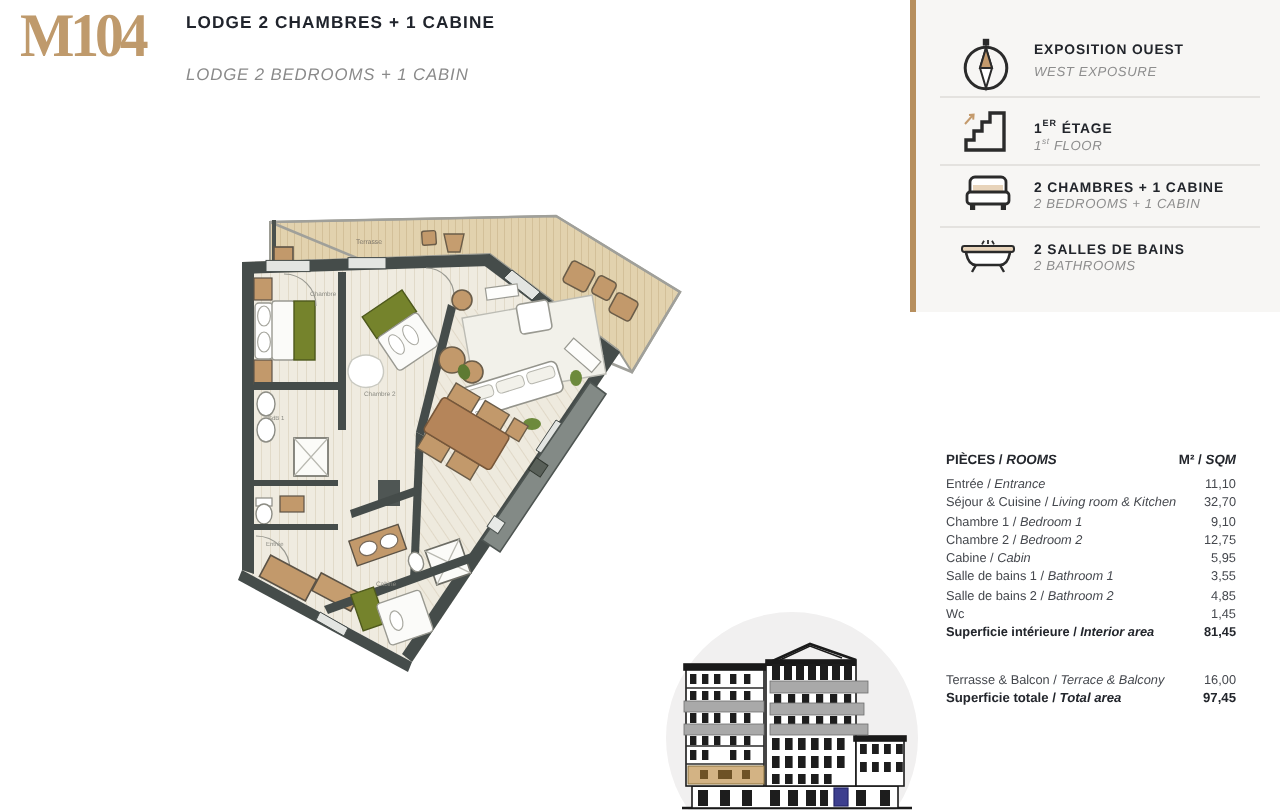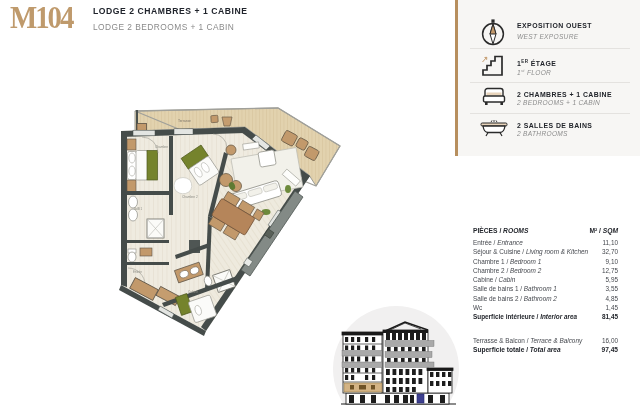--- a/index.html
+++ b/index.html
@@ -6,21 +6,21 @@
   body{width:640px;height:405px;background:#ffffff;font-family:"Liberation Sans",sans-serif;overflow:hidden;position:relative;}
   .abs{position:absolute;}
 </style>
 </head>
 <body>
 
 <div class="abs" style="left:10px;top:4.5px;color:#bf9a6c;font-family:'Liberation Serif',serif;font-weight:bold;font-size:31px;letter-spacing:-2.2px;transform:scaleX(0.93);transform-origin:left top;line-height:26px;">M104</div>
 
 <div class="abs" style="left:93px;top:6px;color:#20242c;font-weight:bold;font-size:8.6px;letter-spacing:0.55px;">LODGE 2 CHAMBRES + 1 CABINE</div>
 
-<div class="abs" style="left:93px;top:22px;color:#8a8a8a;font-size:8.4px;letter-spacing:0.45px;">LODGE 2 BEDROOMS + 1 CABIN</div>
+<div class="abs" style="left:93px;top:32px;color:#8a8a8a;font-style:italic;font-size:8.4px;letter-spacing:0.45px;">LODGE 2 BEDROOMS + 1 CABIN</div>
 
 <div class="abs" style="left:457px;top:0;width:183px;height:156px;background:#f7f6f4;"></div>
 
 <div class="abs" style="left:455px;top:0;width:2.5px;height:156px;background:#b78f5e;"></div>
 
 <svg class="abs" style="left:478px;top:17px;" width="31" height="33" viewBox="0 0 31 33">
   <circle cx="15" cy="17" r="10.4" fill="none" stroke="#2b2b2b" stroke-width="1.5"></circle>
   <rect x="13.4" y="2.4" width="3.2" height="3.4" fill="#2b2b2b"></rect>
   <path d="M15 7 L18 17 L15 27 L12 17 Z" fill="#ffffff" stroke="#2b2b2b" stroke-width="1"></path>
   <path d="M15 7 L18 17 L12 17 Z" fill="#c49a6c" stroke="#2b2b2b" stroke-width="1"></path>

